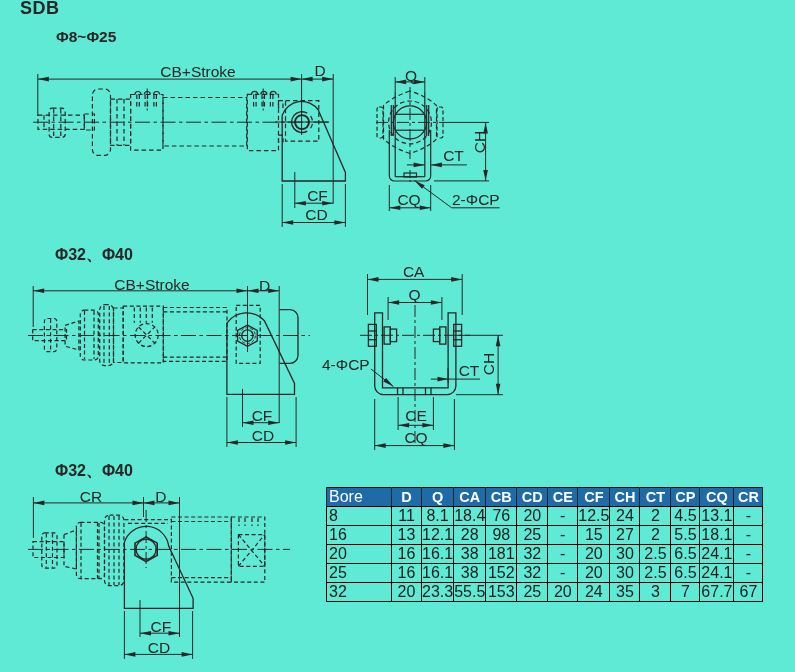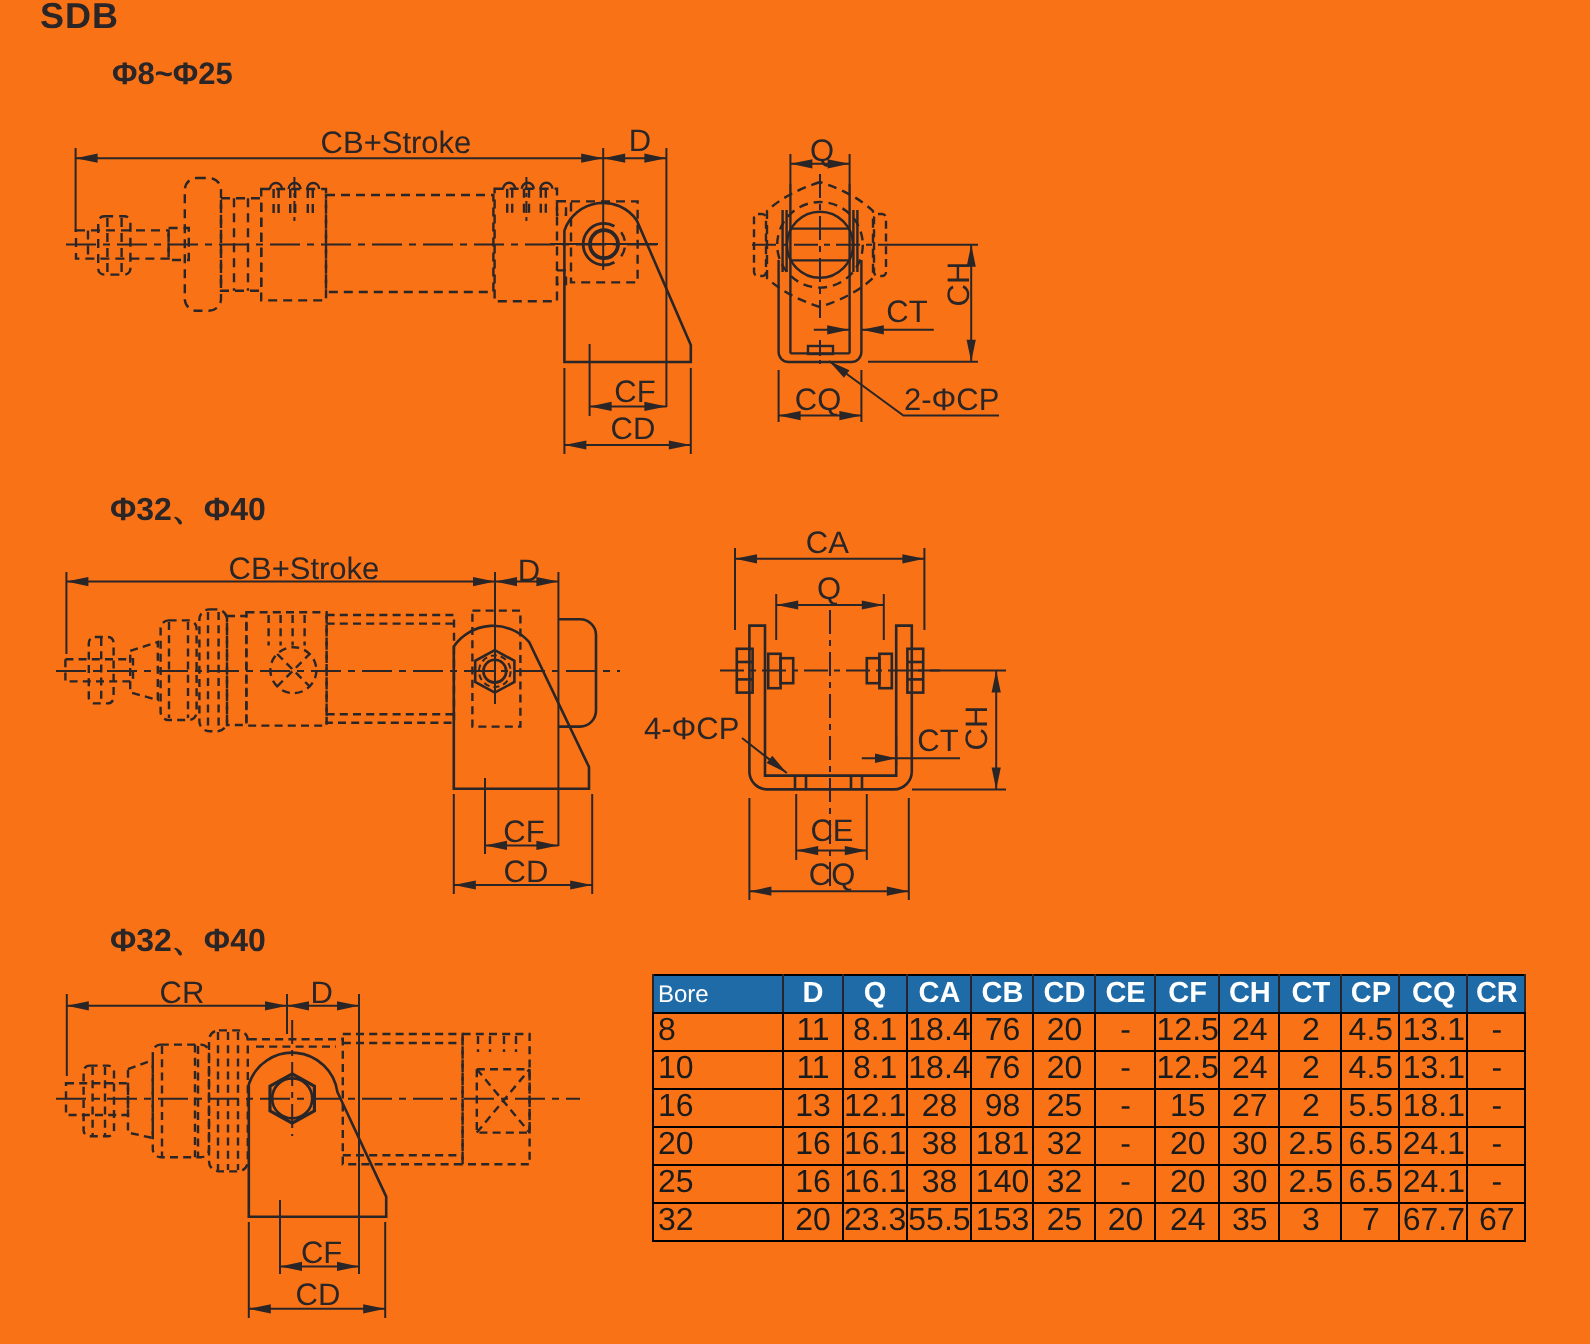--- a/index.html
+++ b/index.html
@@ -1,26 +1,26 @@
 <!DOCTYPE html>
 <html><head>
 <meta charset="utf-8">
 <style>
   html,body{margin:0;padding:0;background:#fff;}
-  #page{position:relative;width:795px;height:672px;background:#f97316;overflow:hidden;
+  #page{position:relative;width:795px;height:672px;background:#5eead4;overflow:hidden;
         font-family:"Liberation Sans",sans-serif;}
   svg text{font-family:"Liberation Sans",sans-serif;fill:#2a2527;}
   table.dt{position:absolute;left:326px;top:487px;border-collapse:collapse;
            font-size:16px;color:#1b1b1b;table-layout:fixed;border:1.5px solid #000;}
   table.dt td{border:1px solid #000;border-left-width:1.5px;border-right-width:1.5px;padding:0;text-align:center;
         height:18px;line-height:18px;overflow:hidden;white-space:nowrap;}
   table.dt thead th{background:#1e6ba8;color:#fff;font-size:14.5px;font-weight:bold;padding:0;
         height:17.5px;line-height:18px;text-align:center;overflow:hidden;white-space:nowrap;
         border-left:1.5px solid #26262a;border-right:1.5px solid #26262a;border-bottom:1.5px solid #000;}
-  table.dt thead th:first-child{text-align:left;padding-left:2px;font-weight:normal;font-size:12px;margin-top:19px;}
+  table.dt thead th:first-child{text-align:left;padding-left:2px;font-weight:normal;font-size:16px;margin-top:19px;}
   
   table.dt td:first-child{text-align:left;padding-left:2px;}
 </style>
 </head>
 <body>
 <div id="page">
 <svg width="795" height="672" viewBox="0 0 795 672">
   <defs>
     <marker id="aL" markerWidth="13" markerHeight="8" refX="1" refY="4" orient="auto" markerUnits="userSpaceOnUse">
       <path d="M1,4 L12,1.7 L12,6.3 z" fill="#2a2527"></path>
@@ -349,35 +349,20 @@
           <td>20</td>
           <td>-</td>
           <td>12.5</td>
           <td>24</td>
           <td>2</td>
           <td>4.5</td>
           <td>13.1</td>
           <td>-</td>
         </tr>
     <tr>
-          <td>10</td>
-          <td>11</td>
-          <td>8.1</td>
-          <td>18.4</td>
-          <td>76</td>
-          <td>20</td>
-          <td>-</td>
-          <td>12.5</td>
-          <td>24</td>
-          <td>2</td>
-          <td>4.5</td>
-          <td>13.1</td>
-          <td>-</td>
-        </tr>
-    <tr>
           <td>16</td>
           <td>13</td>
           <td>12.1</td>
           <td>28</td>
           <td>98</td>
           <td>25</td>
           <td>-</td>
           <td>15</td>
           <td>27</td>
           <td>2</td>
@@ -398,21 +383,21 @@
           <td>2.5</td>
           <td>6.5</td>
           <td>24.1</td>
           <td>-</td>
         </tr>
     <tr>
           <td>25</td>
           <td>16</td>
           <td>16.1</td>
           <td>38</td>
-          <td>140</td>
+          <td>152</td>
           <td>32</td>
           <td>-</td>
           <td>20</td>
           <td>30</td>
           <td>2.5</td>
           <td>6.5</td>
           <td>24.1</td>
           <td>-</td>
         </tr>
     <tr>

